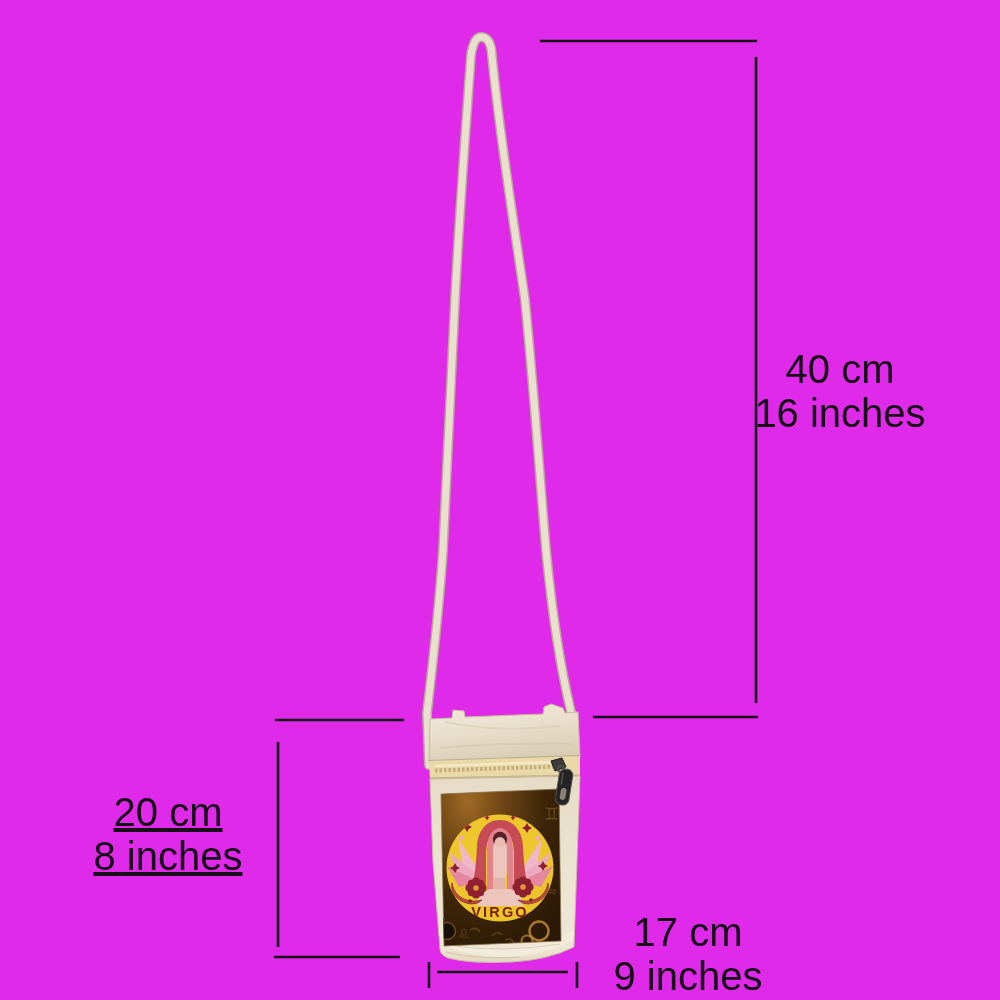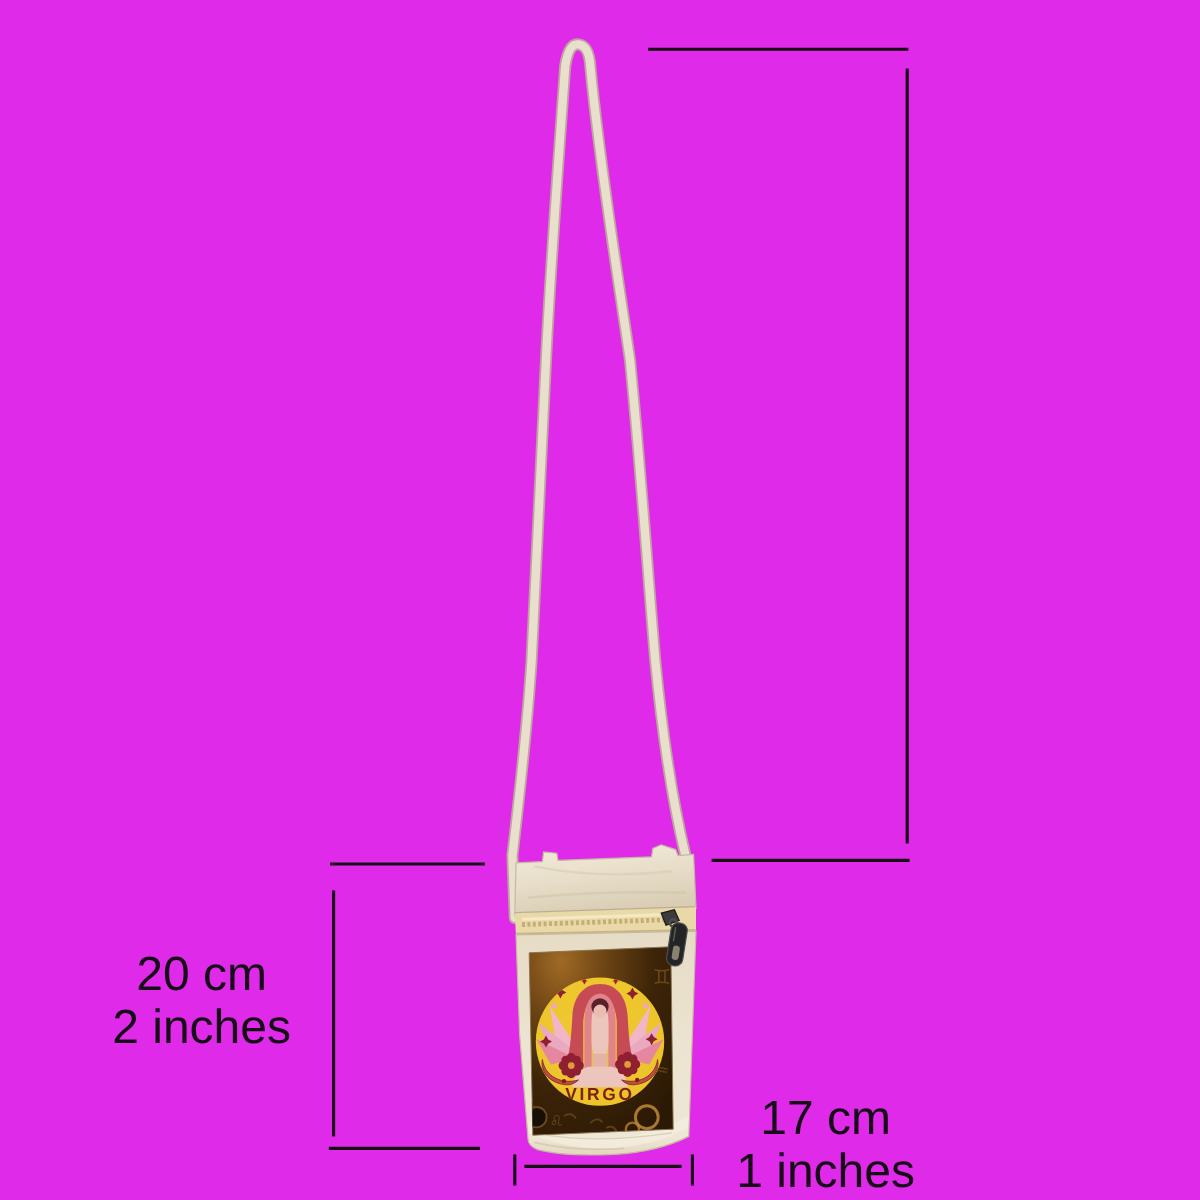--- a/index.html
+++ b/index.html
@@ -209,24 +209,28 @@
         <line x1="274" y1="957" x2="400" y2="957"></line>
       </g>
       <g>
         <line x1="429" y1="962" x2="429" y2="988"></line>
         <line x1="437" y1="972" x2="568" y2="972"></line>
         <line x1="577" y1="962" x2="577" y2="988"></line>
       </g>
     </g>
   </svg>
 
-
-  <div class="dim-label" style="left:28px;top:790px;">
+  <div class="dim-label" style="left:700px;top:347px;">
+    <div>40 cm</div>
+    <div>16 inches</div>
+  </div>
+
+  <div class="dim-label" style="left:28px;top:790px;text-decoration:underline;">
     <div>20 cm</div>
-    <div>2 inches</div>
+    <div>8 inches</div>
   </div>
 
   <div class="dim-label" style="left:548px;top:910px;">
     <div>17 cm</div>
-    <div>1 inches</div>
+    <div>9 inches</div>
   </div>
 
 </div>
 
 </body></html>

